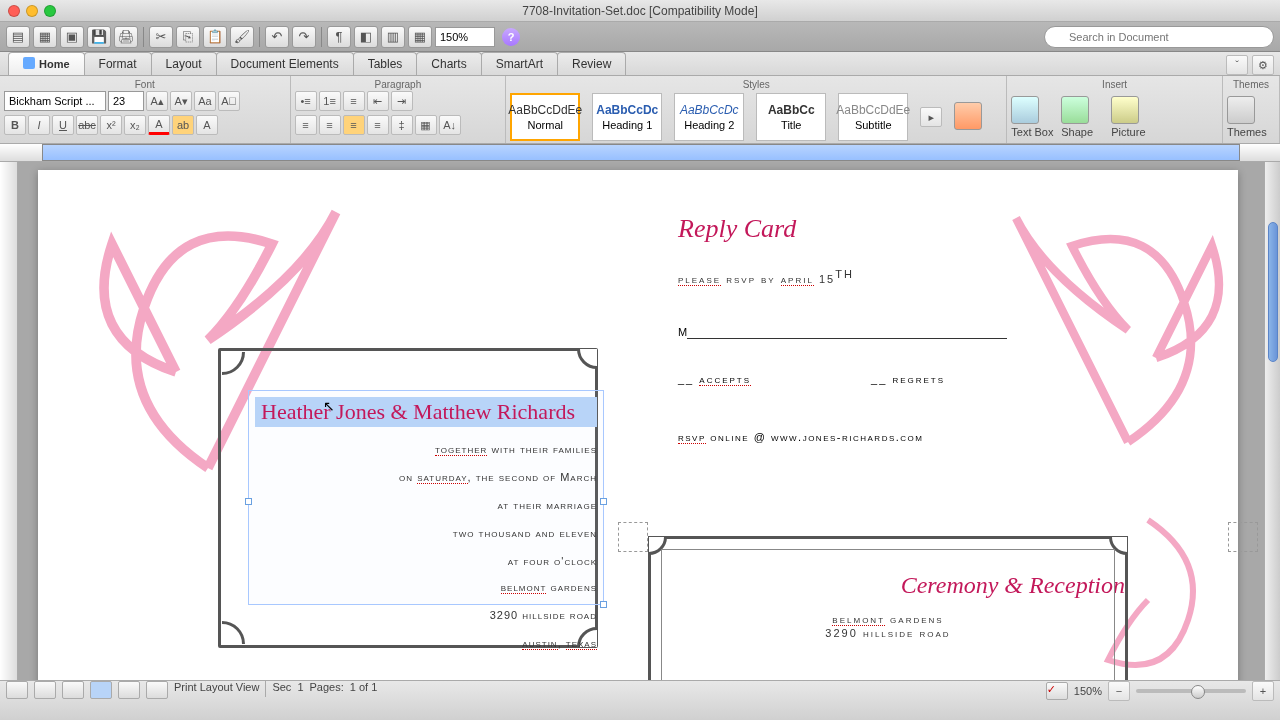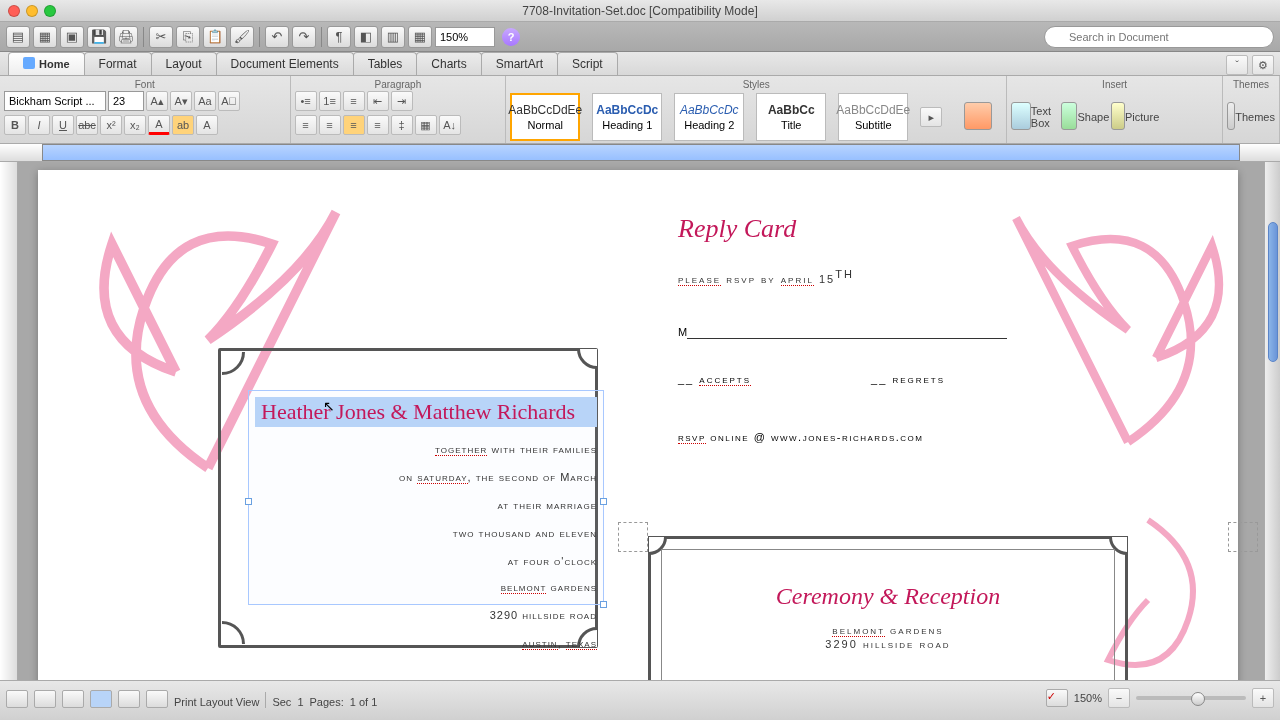--- a/index.html
+++ b/index.html
@@ -31,21 +31,21 @@
 .fontgrp{width:310px}
 .fontrow{display:flex;gap:2px;margin-bottom:2px}
 .paragrp{width:230px}
 .stylegrp{flex:1}
 .styles{display:flex;gap:12px;align-items:center;height:52px}
 .style{width:70px;height:48px;border:1px solid #bbb;background:#fff;display:flex;flex-direction:column;align-items:center;justify-content:center;font-size:10px}
 .style.sel{border:2px solid #ffa500}
 .style .prev{font-size:12px;color:#333;margin-bottom:2px}
 .insertgrp{width:230px}
 .themegrp{width:58px}
-.bigbtn{width:48px;height:48px;display:flex;flex-direction:row;align-items:center;justify-content:center;font-size:10px;color:#444}
+.bigbtn{width:48px;height:48px;display:flex;flex-direction:column;align-items:flex-start;justify-content:center;font-size:10px;color:#444}
 .bigbtn .ic{width:28px;height:28px;background:linear-gradient(#dff,#acd);border:1px solid #999;border-radius:3px;margin-bottom:2px}
 .ruler{height:18px;background:linear-gradient(#fff,#ddd);border-bottom:1px solid #aaa;position:relative;font-size:8px;color:#666}
 .ruler-inner{position:absolute;left:42px;right:40px;height:100%;background:linear-gradient(#b8d4ff,#98c0ff);border:1px solid #888}
 .doc-area{position:absolute;left:0;right:0;top:162px;bottom:24px;background:#a8a8a8;overflow:hidden}
 .vruler{position:absolute;left:0;top:0;width:18px;height:100%;background:linear-gradient(90deg,#fff,#ddd);border-right:1px solid #aaa}
 .page{position:absolute;left:38px;top:8px;width:1200px;height:600px;background:#fff;box-shadow:0 2px 8px rgba(0,0,0,.3)}
 .flourish{position:absolute;pointer-events:none}
 .flourish svg{width:100%;height:100%}
 .fl1{left:10px;top:-20px;width:320px;height:380px}
 .fl2{right:-30px;top:-20px;width:280px;height:360px}
@@ -70,27 +70,27 @@
 .mline{margin-top:40px;font-size:12px}
 .mline .ln{display:inline-block;border-bottom:1px solid #333;width:320px;vertical-align:bottom}
 .checks{margin-top:34px;font-size:11px;letter-spacing:2px;font-variant:small-caps}
 .checks span{margin-right:60px}
 .rsvp-online{margin-top:46px;font-size:11px;letter-spacing:1.5px;font-variant:small-caps}
 .cere-frame{position:absolute;left:610px;top:366px;width:480px;height:180px;border:3px solid #555}
 .cere-inner{position:absolute;left:10px;top:10px;right:10px;bottom:0;border:1px solid #888;border-bottom:none}
 .cere-frame .nc{position:absolute;width:36px;height:36px;background:#fff;border:3px solid #555;border-radius:50%}
 .cere-frame .nc.tl2{left:-20px;top:-20px;clip-path:polygon(50% 50%,100% 50%,100% 100%,50% 100%)}
 .cere-frame .nc.tr2{right:-20px;top:-20px;clip-path:polygon(0 50%,50% 50%,50% 100%,0 100%)}
-.cere-title{font-family:"Brush Script MT",cursive;font-size:24px;color:#c3185a;text-align:center;margin-top:44px;font-style:italic}
+.cere-title{font-family:"Brush Script MT",cursive;font-size:24px;color:#c3185a;text-align:right;margin-top:33px;font-style:italic}
 .cere-line{font-size:11px;letter-spacing:2px;text-align:center;margin-top:14px;font-variant:small-caps;color:#333}
 .dash-box{position:absolute;width:30px;height:30px;border:1px dashed #999}
 .db1{left:580px;top:352px}.db2{right:-20px;top:352px}
 .scrollbar-v{position:absolute;right:0;top:162px;width:16px;bottom:24px;background:linear-gradient(90deg,#eee,#ccc);border-left:1px solid #aaa}
 .sb-thumb{position:absolute;right:2px;top:60px;width:10px;height:140px;background:linear-gradient(90deg,#8ab4e8,#6a94d8);border-radius:5px;border:1px solid #5a84c8}
-.statusbar{position:absolute;left:0;right:0;bottom:0;height:40px;background:linear-gradient(#e8e8e8,#d0d0d0);border-top:1px solid #aaa;display:flex;align-items:flex-end;padding:12px 6px;gap:6px;font-size:11px;color:#444}
+.statusbar{position:absolute;left:0;right:0;bottom:0;height:40px;background:linear-gradient(#e8e8e8,#d0d0d0);border-top:1px solid #aaa;display:flex;align-items:flex-start;padding:0 6px;gap:6px;font-size:11px;color:#444}
 .viewbtn{width:22px;height:18px;border:1px solid #aaa;background:linear-gradient(#fafafa,#dcdcdc);border-radius:2px}
 .viewbtn.sel{background:#b8d4f8}
 .sb-sep{width:1px;height:16px;background:#aaa}
 .sb-right{margin-left:auto;display:flex;align-items:center;gap:6px}
 .slider{width:110px;height:4px;background:#bbb;border-radius:2px;position:relative}
 .slider::after{content:"";position:absolute;left:55px;top:-4px;width:12px;height:12px;background:linear-gradient(#fff,#ccc);border:1px solid #888;border-radius:50%}
 </style>
 </head>
 <body>
 
@@ -128,21 +128,21 @@
 </div>
 
 <div class="tabs">
   <div class="tab home"><span class="hi"></span><span>Home</span></div>
   <div class="tab">Format</div>
   <div class="tab">Layout</div>
   <div class="tab">Document Elements</div>
   <div class="tab">Tables</div>
   <div class="tab">Charts</div>
   <div class="tab">SmartArt</div>
-  <div class="tab">Script</div>
+  <div class="tab">Review</div>
   <div class="tabs-right">
     <div class="ibtn">ˇ</div>
     <div class="ibtn">⚙</div>
   </div>
 </div>
 
 <div class="ribbon">
   <div class="group fontgrp">
     <div class="group-label">Font</div>
     <div class="group-body" style="flex-direction:column;align-items:flex-start">

